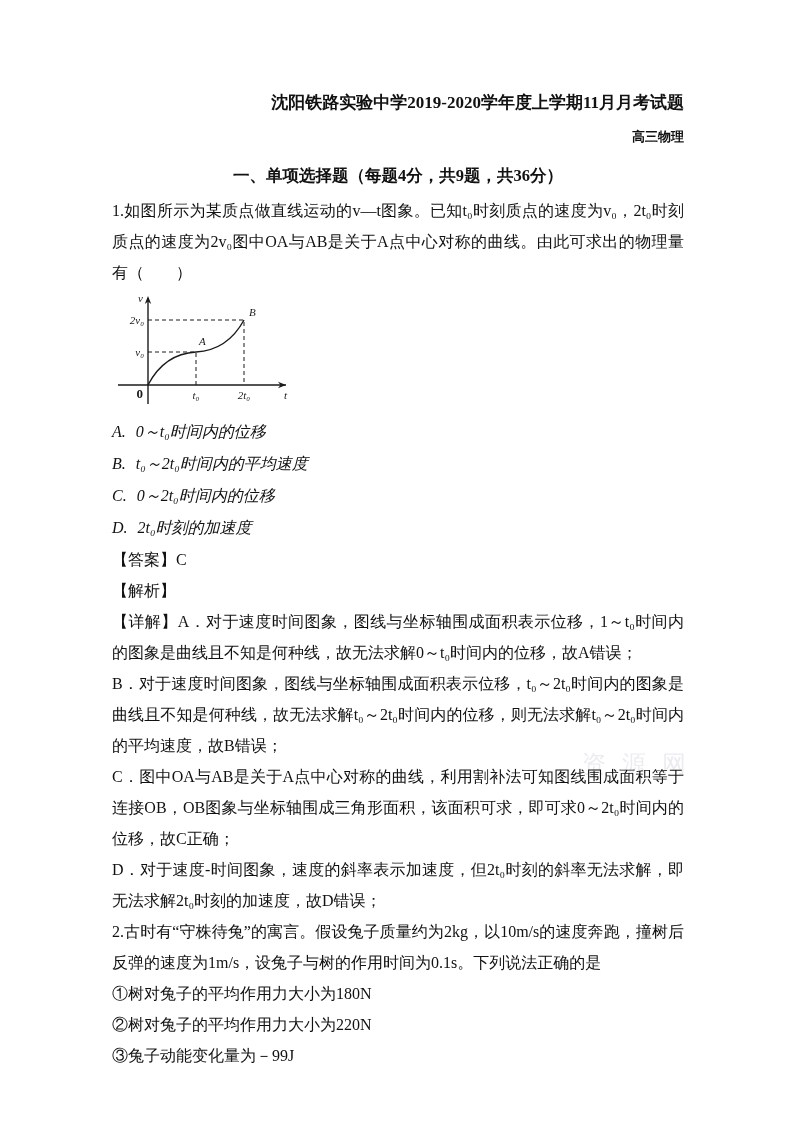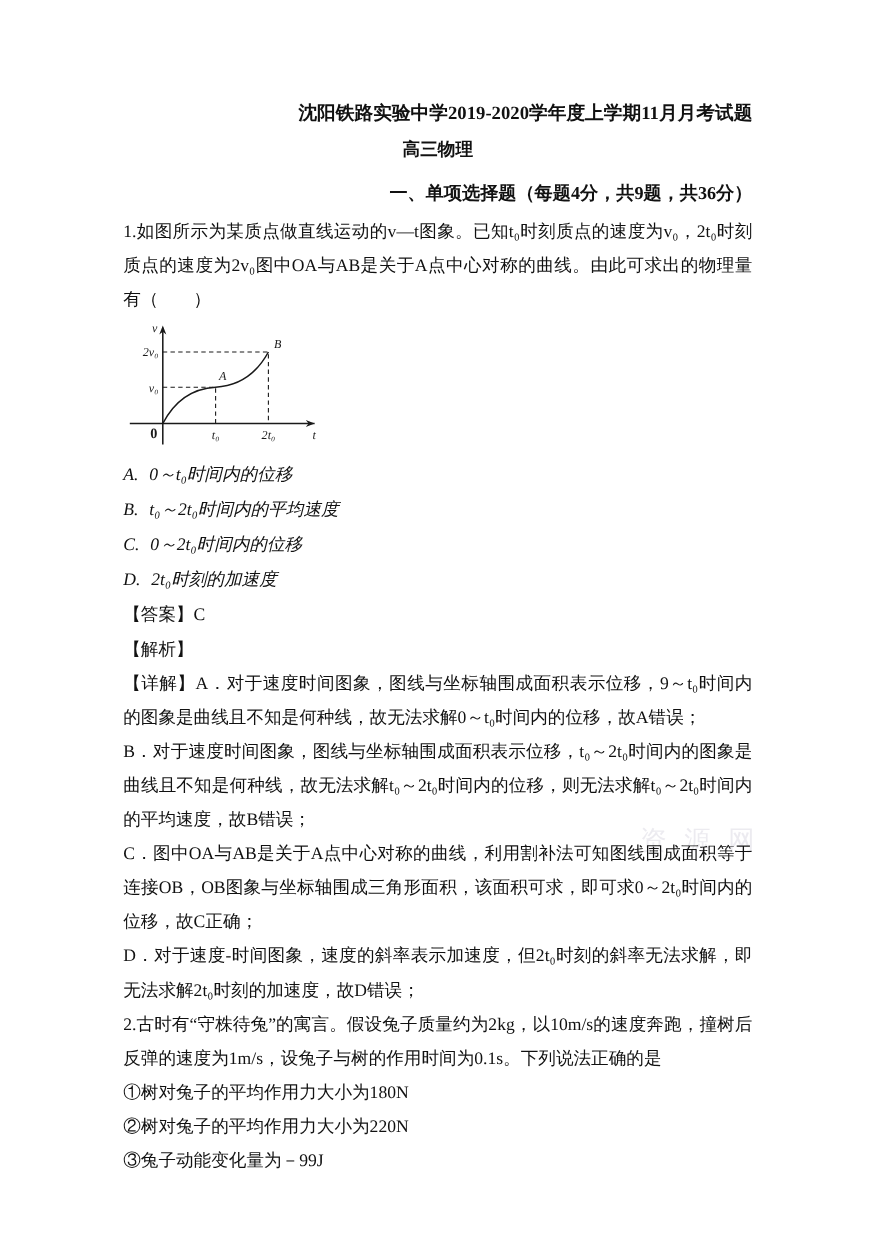--- a/index.html
+++ b/index.html
@@ -20,32 +20,32 @@
     text-align:justify;
   }
   .doc-title{
     text-align:right;
     font-weight:bold;
     font-size:17px;
     line-height:30px;
     margin:0;
   }
   .doc-subtitle{
-    text-align:center;
+    text-align:right;
     font-weight:bold;
-    font-size:16px;
+    font-size:13px;
     line-height:30px;
     margin:4px 0 8px 0;
   }
   .section-heading{
     font-weight:bold;
     font-size:16.5px;
     line-height:31px;
     margin:0 0 4px 0;
-    text-align:right;
+    text-align:center;
   }
   p.para{margin:0;}
   .graph-wrap{
     margin:4px 0 2px 4px;
     width:185px;height:122px;
   }
   .graph-wrap svg{display:block;}
   .axis{stroke:#1a1a1a;stroke-width:1.4;fill:none;}
   .curve{stroke:#1a1a1a;stroke-width:1.4;fill:none;}
   .dash{stroke:#1a1a1a;stroke-width:1;stroke-dasharray:4 3;fill:none;}
@@ -124,21 +124,21 @@
         <span class="option-label">D.</span><span class="option-text">2t₀时刻的加速度</span>
       </div>
     </div>
 
     <div class="ans-row">
       <span>【答案】</span><span>C</span>
     </div>
     <div class="ans-row">【解析】</div>
 
     <div class="detail">
-      <p>【详解】A．对于速度时间图象，图线与坐标轴围成面积表示位移，9～t₀时间内的图象是曲线且不知是何种线，故无法求解0～t₀时间内的位移，故A错误；</p>
+      <p>【详解】A．对于速度时间图象，图线与坐标轴围成面积表示位移，1～t₀时间内的图象是曲线且不知是何种线，故无法求解0～t₀时间内的位移，故A错误；</p>
       <p>B．对于速度时间图象，图线与坐标轴围成面积表示位移，t₀～2t₀时间内的图象是曲线且不知是何种线，故无法求解t₀～2t₀时间内的位移，则无法求解t₀～2t₀时间内的平均速度，故B错误；</p>
       <p>C．图中OA与AB是关于A点中心对称的曲线，利用割补法可知图线围成面积等于连接OB，OB图象与坐标轴围成三角形面积，该面积可求，即可求0～2t₀时间内的位移，故C正确；</p>
       <p>D．对于速度-时间图象，速度的斜率表示加速度，但2t₀时刻的斜率无法求解，即无法求解2t₀时刻的加速度，故D错误；</p>
     </div>
 
     <div class="q2-block">
       <p class="para">2.古时有“守株待兔”的寓言。假设兔子质量约为2kg，以10m/s的速度奔跑，撞树后反弹的速度为1m/s，设兔子与树的作用时间为0.1s。下列说法正确的是</p>
       <div class="statement">①树对兔子的平均作用力大小为180N</div>
       <div class="statement">②树对兔子的平均作用力大小为220N</div>
       <div class="statement">③兔子动能变化量为－99J</div>

